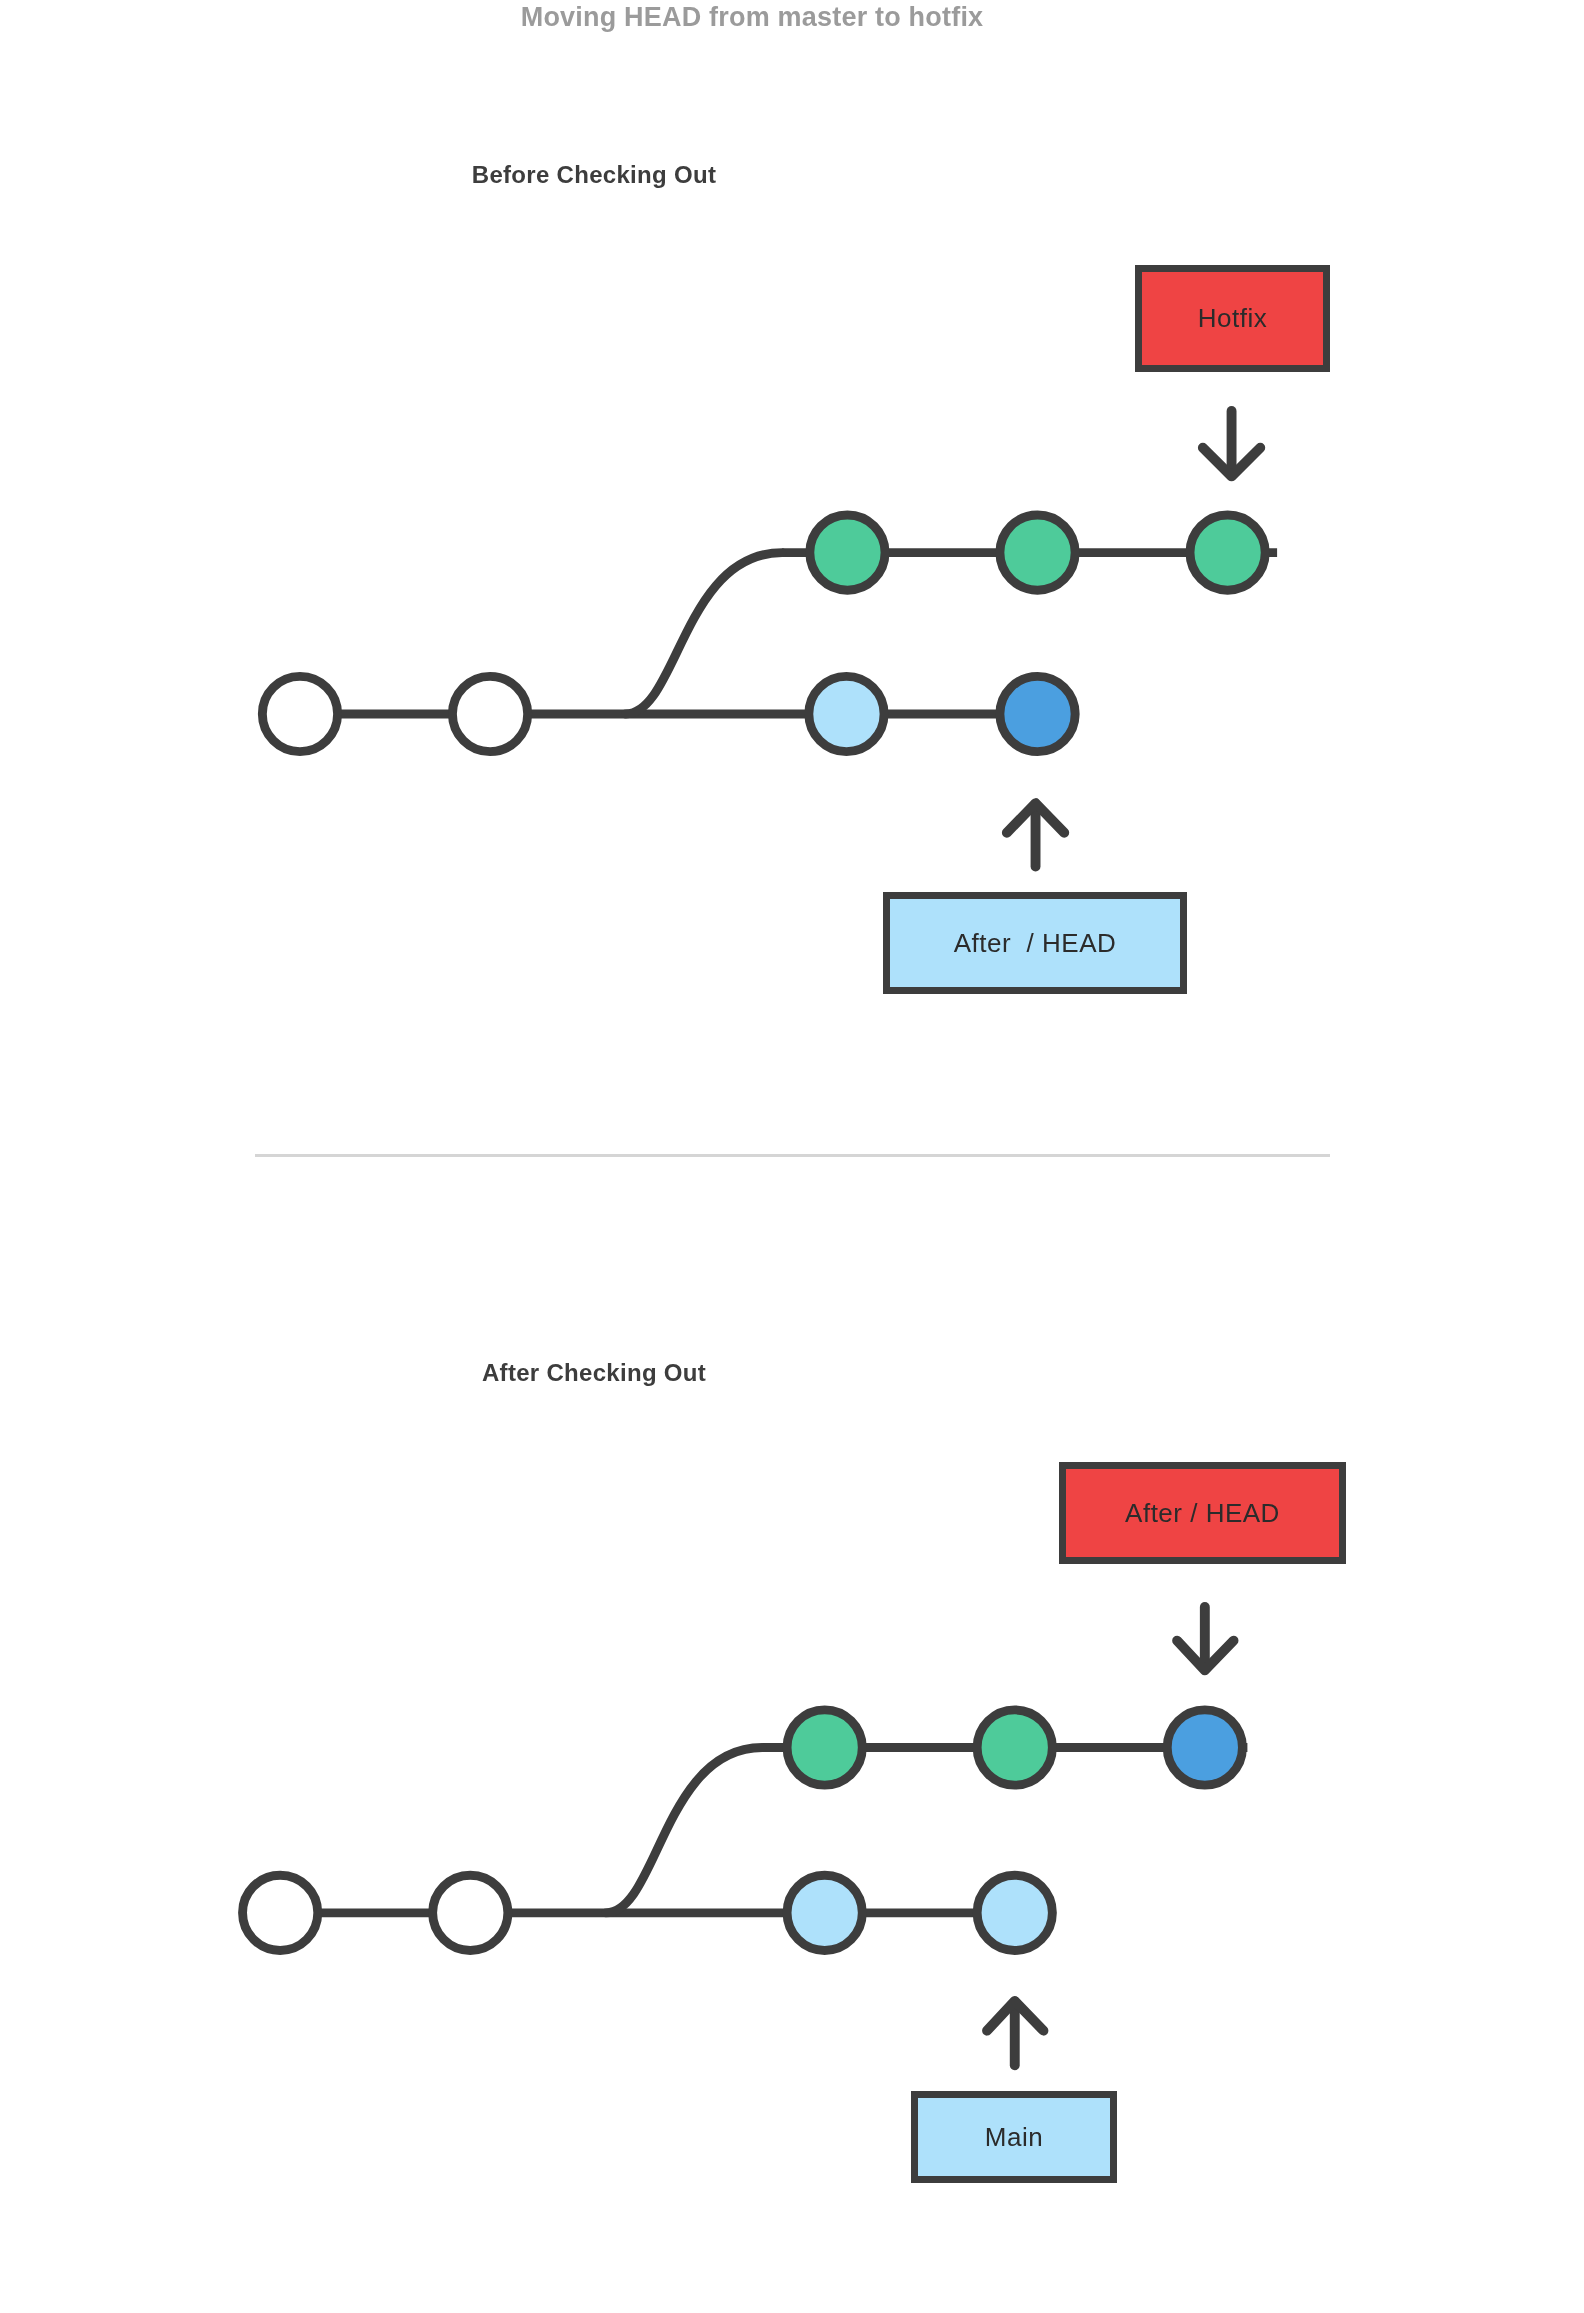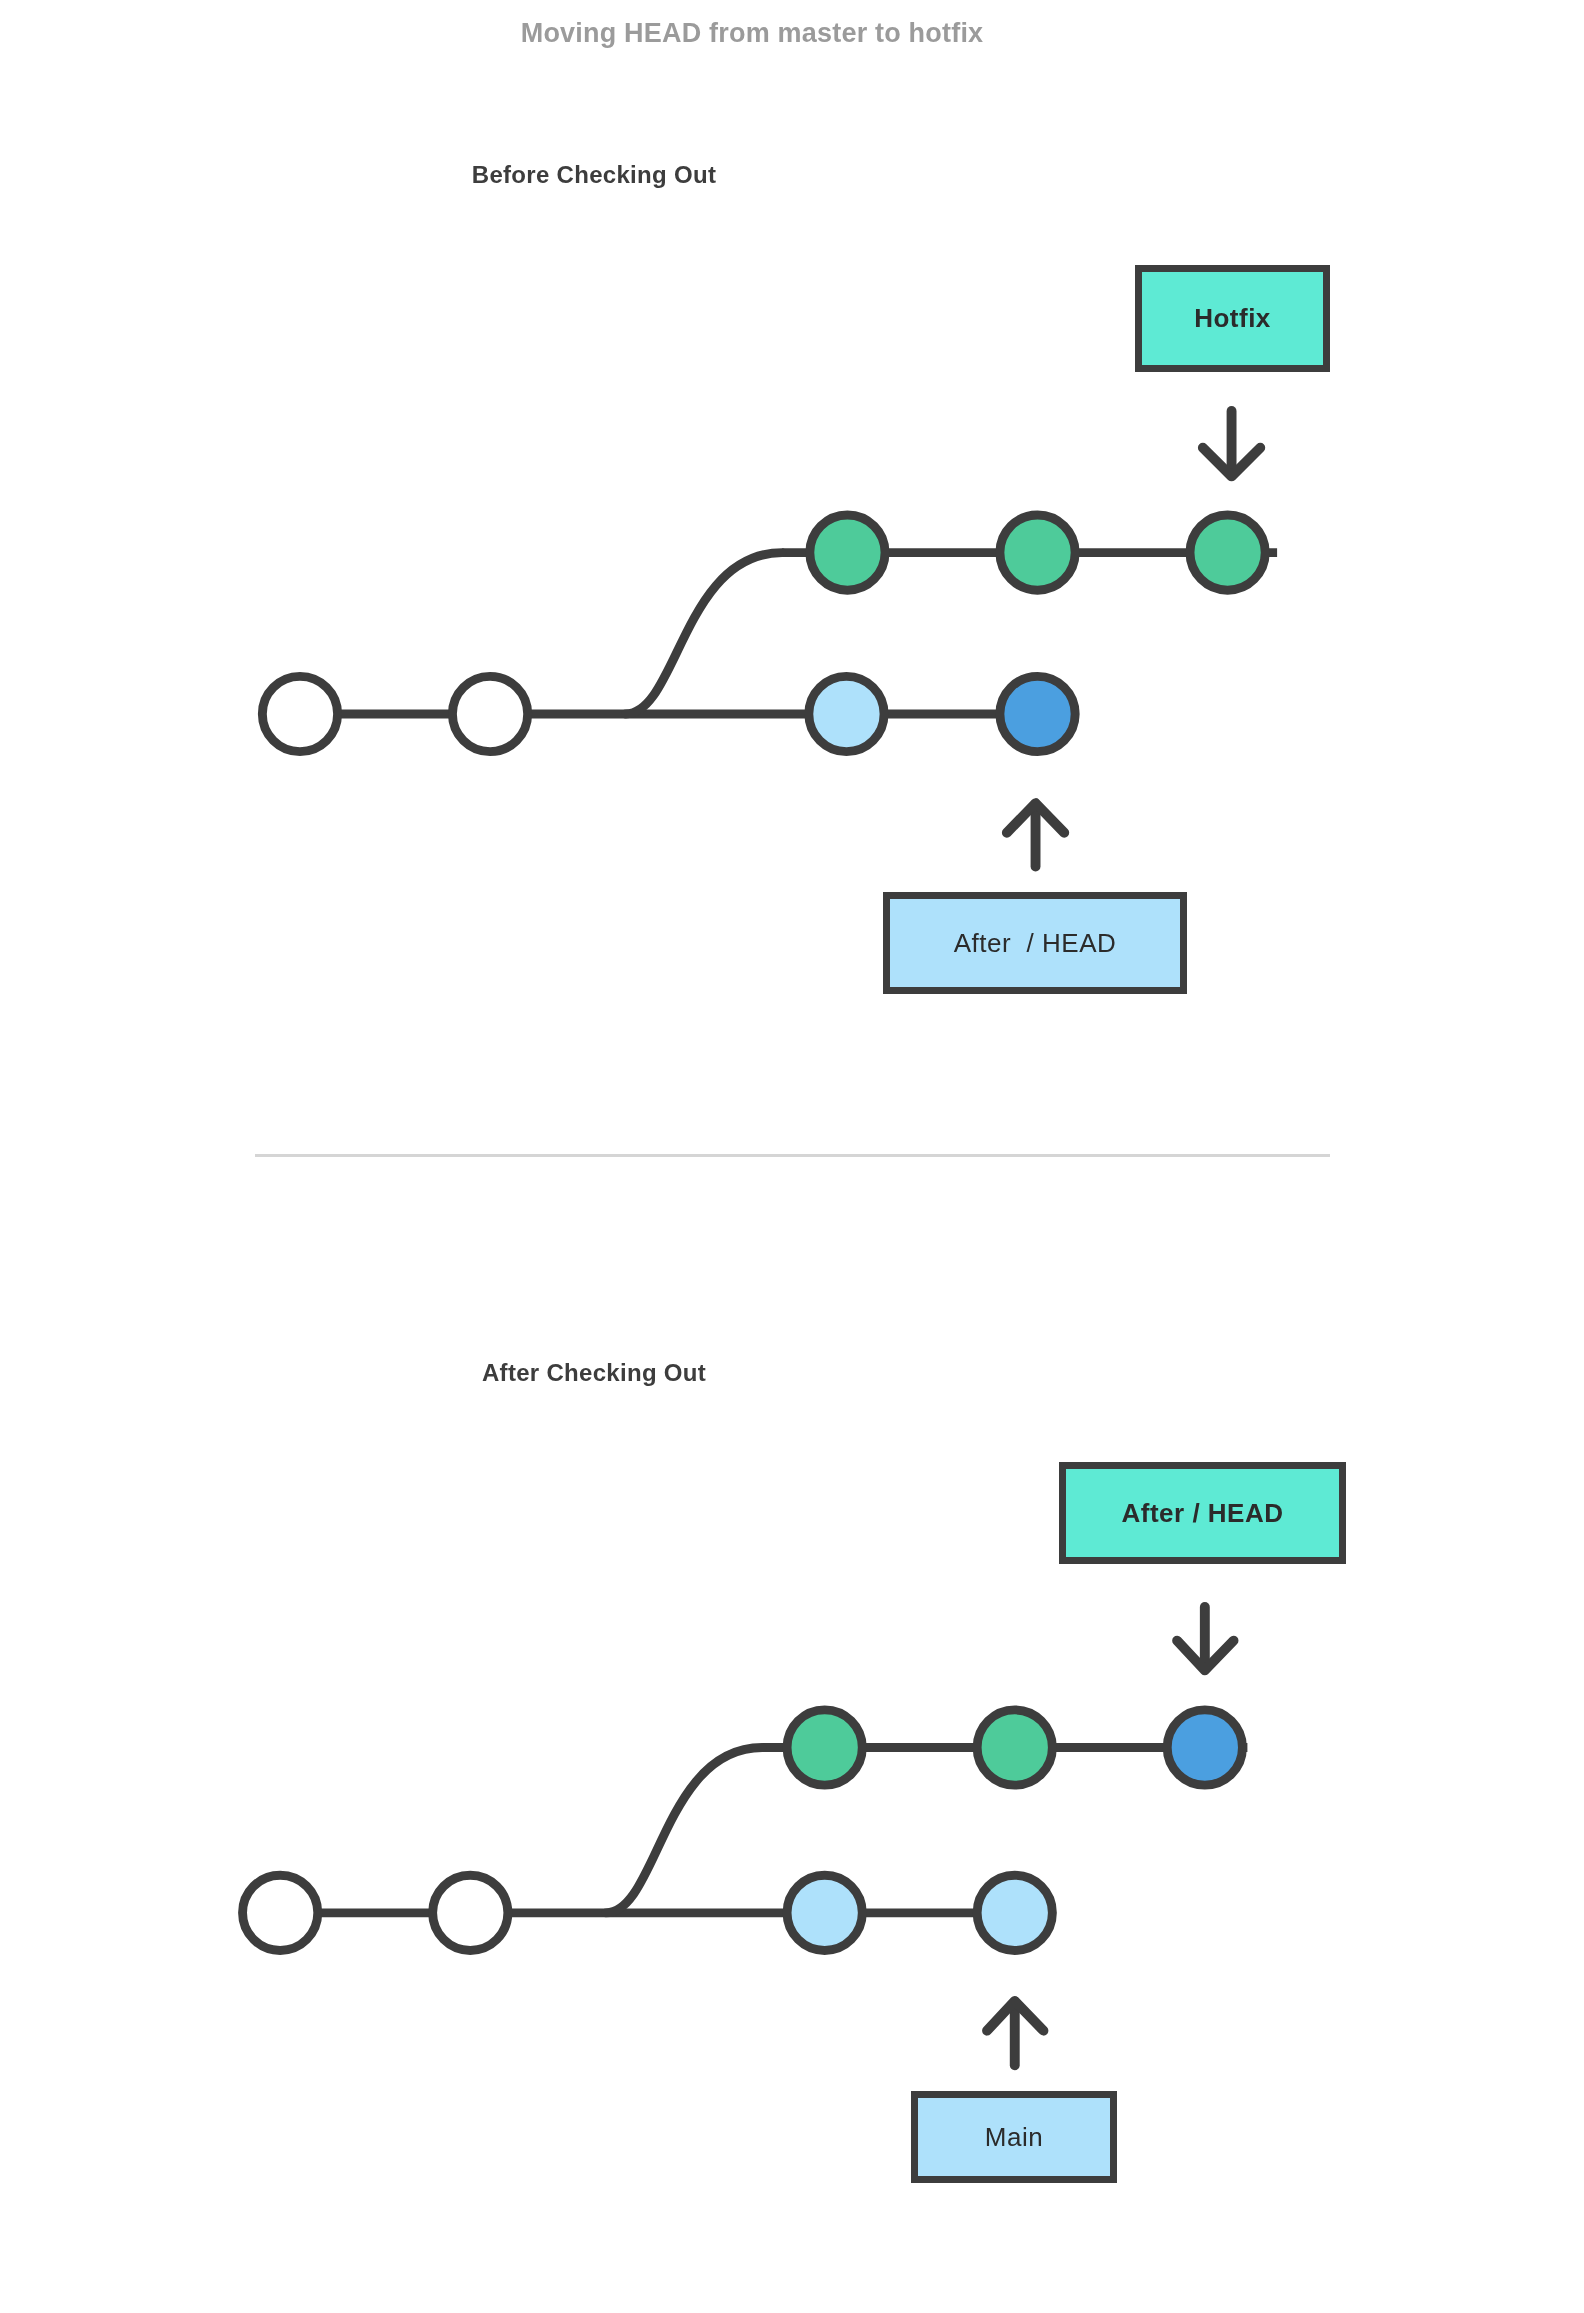--- a/index.html
+++ b/index.html
@@ -11,21 +11,21 @@
     width: 1584px;
     height: 2314px;
     position: relative;
     font-family: "Liberation Sans", sans-serif;
     overflow: hidden;
   }
 
   #page-title {
     position: absolute;
     left: 0;
-    top: 18px;
+    top: 2px;
     width: 1504px;
     text-align: center;
     font-size: 27px;
     font-weight: 600;
     color: #9b9b9b;
     letter-spacing: 0.2px;
   }
 
   .section-heading {
     position: absolute;
@@ -63,21 +63,21 @@
     border: 7px solid #3d3d3d;
     box-sizing: border-box;
     display: flex;
     align-items: center;
     justify-content: center;
     font-size: 26px;
     color: #2b2b2b;
     letter-spacing: 0.5px;
     white-space: pre;
   }
-  .label-box.green { background: #5eead4; font-weight: bold; }
+  .label-box.green { background: #ef4444; }
   .label-box.blue  { background: #aee1fb; }
 
   #box-hotfix      { left: 1135px; top: 265px;  width: 195px; height: 107px; }
   #box-main-head   { left: 883px;  top: 892px;  width: 304px; height: 102px; }
   #box-hotfix-head { left: 1059px; top: 1462px; width: 287px; height: 102px; }
   #box-main        { left: 911px;  top: 2091px; width: 206px; height: 92px; }
 </style>
 </head>
 <body>
 

